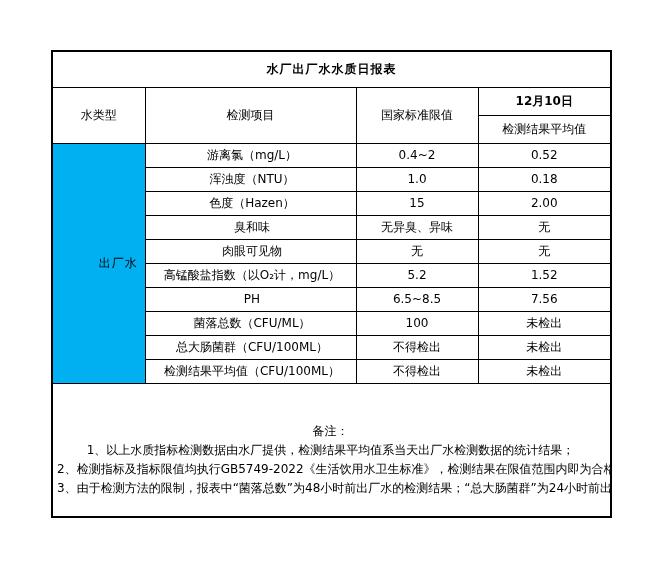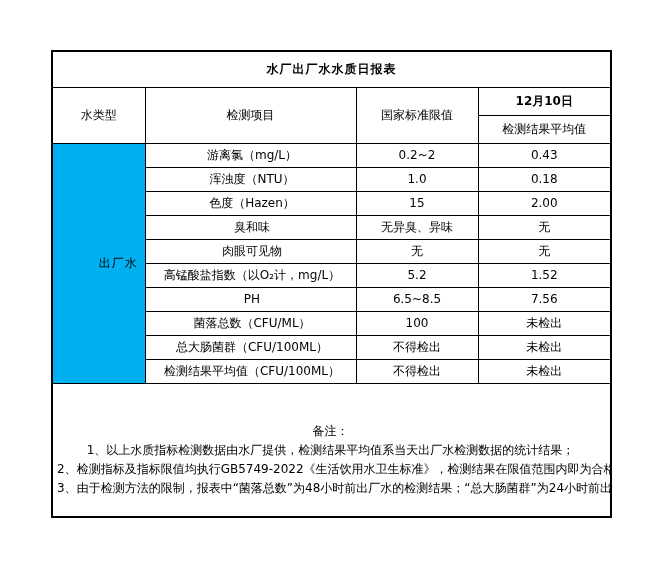--- a/index.html
+++ b/index.html
@@ -85,22 +85,22 @@
         <td class="hdr" rowspan="2">国家标准限值</td>
         <td class="date-cell">12月10日</td>
       </tr>
       <tr>
         <td class="hdr result-hdr-cell">检测结果平均值</td>
       </tr>
 
       <tr class="data-row">
         <td class="watertype-cell" rowspan="10" style="background: rgb(0, 176, 240); padding-left: 39px;">出厂水</td>
         <td class="item-cell">游离氯（mg/L）</td>
-        <td>0.2~2</td>
-        <td>0.43</td>
+        <td>0.4~2</td>
+        <td>0.52</td>
       </tr>
       <tr class="data-row">
         <td class="item-cell">浑浊度（NTU）</td>
         <td>1.0</td>
         <td>0.18</td>
       </tr>
       <tr class="data-row">
         <td class="item-cell">色度（Hazen）</td>
         <td>15</td>
         <td>2.00</td>

